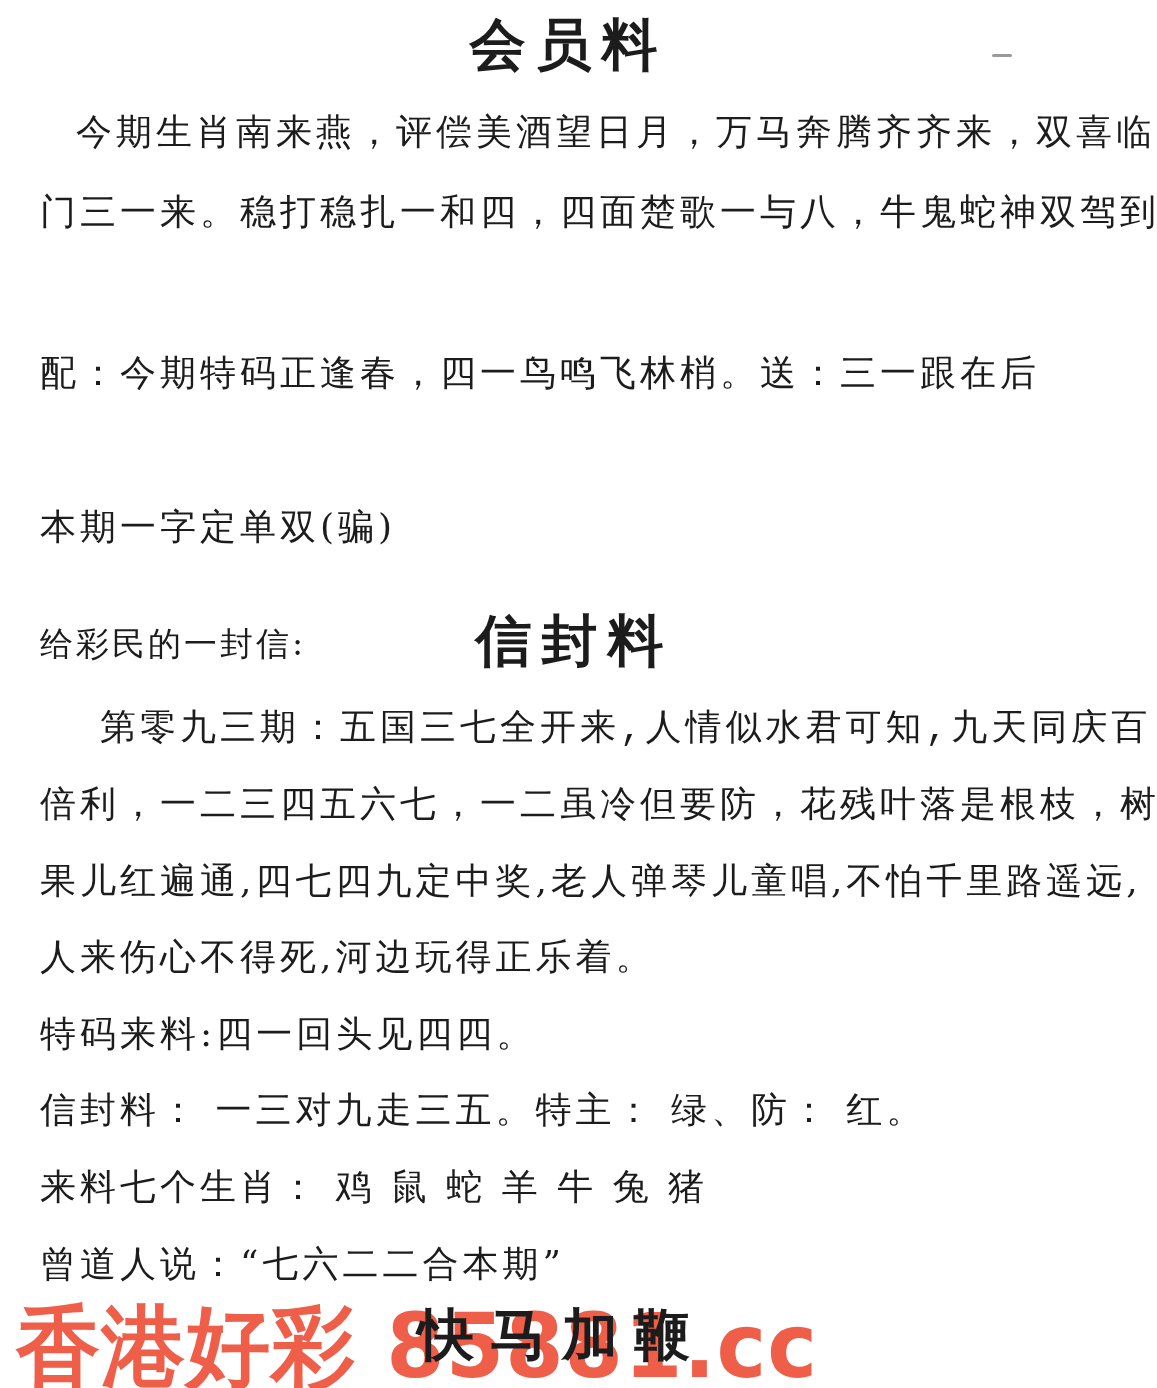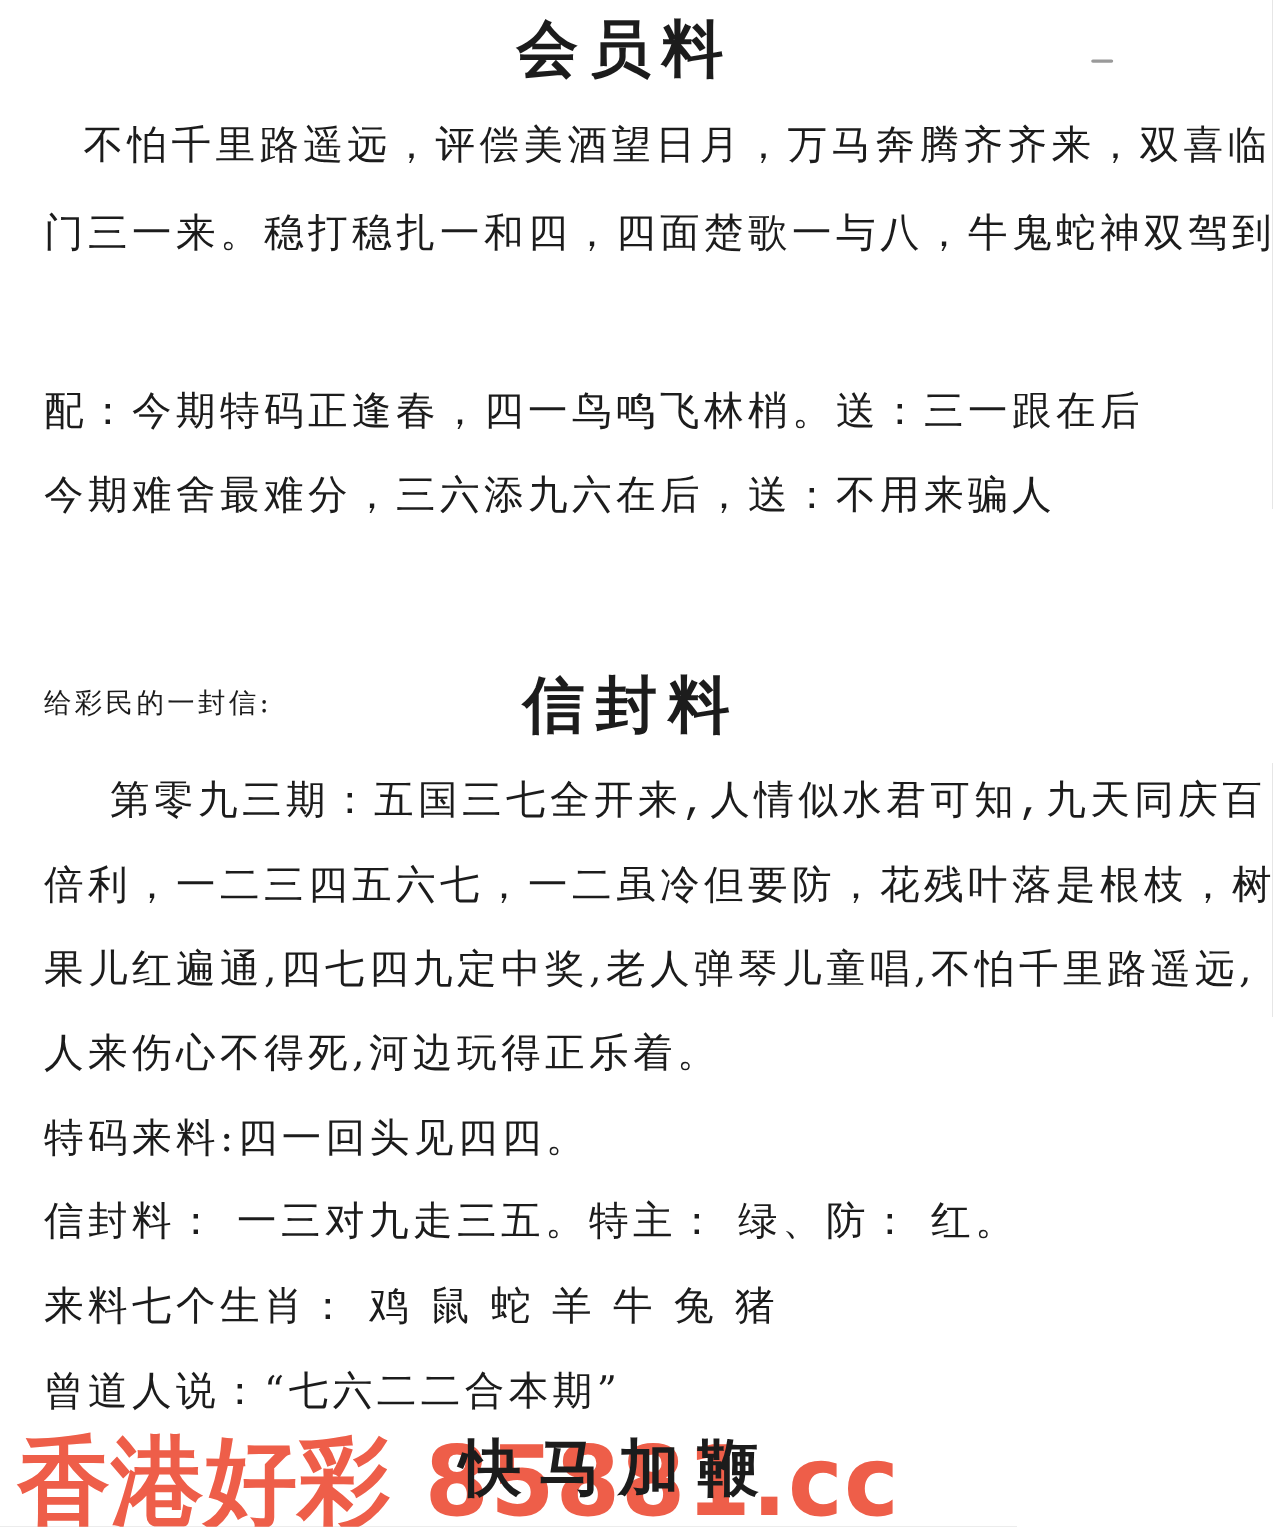--- a/index.html
+++ b/index.html
@@ -41,21 +41,21 @@
     white-space: nowrap;
     color: var(--ink);
     font-family: "DejaVu Serif", serif;
   }
   .indent-sm { left: 76px; }
   .indent-md { left: 100px; font-family: Liberation Mono, monospace; }
   .intro {
     position: absolute;
     left: 40px;
     top: 622px;
-    font-size: 25px;
+    font-size: 33px;
     letter-spacing: 3px;
     white-space: nowrap;
     font-family: "DejaVu Serif", serif;
   }
   .smudge {
     position: absolute;
     left: 992px;
     top: 54px;
     width: 20px;
     height: 3px;
@@ -78,24 +78,24 @@
   }
 </style>
 </head>
 <body>
 
 <div class="page">
 
   <h1 class="sec-title t1">会员料</h1>
   <span class="smudge"></span>
 
-  <div class="line indent-sm" style="top:108px">不怕千里路遥远，评偿美酒望日月，万马奔腾齐齐来，双喜临</div>
+  <div class="line indent-sm" style="top:108px">今期生肖南来燕，评偿美酒望日月，万马奔腾齐齐来，双喜临</div>
   <div class="line" style="top:188px">门三一来。稳打稳扎一和四，四面楚歌一与八，牛鬼蛇神双驾到，</div>
   <div class="line" style="top:349px">配：今期特码正逢春，四一鸟鸣飞林梢。送：三一跟在后</div>
-  <div class="line" style="top:426px">今期难舍最难分，三六添九六在后，送：不用来骗人</div>
+  <div class="line" style="top:503px">本期一字定单双(骗)</div>
 
   <h1 class="sec-title t2">信封料</h1>
   <div class="intro">给彩民的一封信:</div>
 
   <div class="line indent-md" style="top:703px">第零九三期：五国三七全开来,人情似水君可知,九天同庆百</div>
   <div class="line" style="top:780px">倍利，一二三四五六七，一二虽冷但要防，花残叶落是根枝，树上</div>
   <div class="line" style="top:857px">果儿红遍通,四七四九定中奖,老人弹琴儿童唱,不怕千里路遥远,</div>
   <div class="line" style="top:933px">人来伤心不得死,河边玩得正乐着。</div>
   <div class="line" style="top:1086px">信封料： 一三对九走三五。特主： 绿、防： 红。</div>
   <div class="line" style="top:1010px">特码来料:四一回头见四四。</div>

